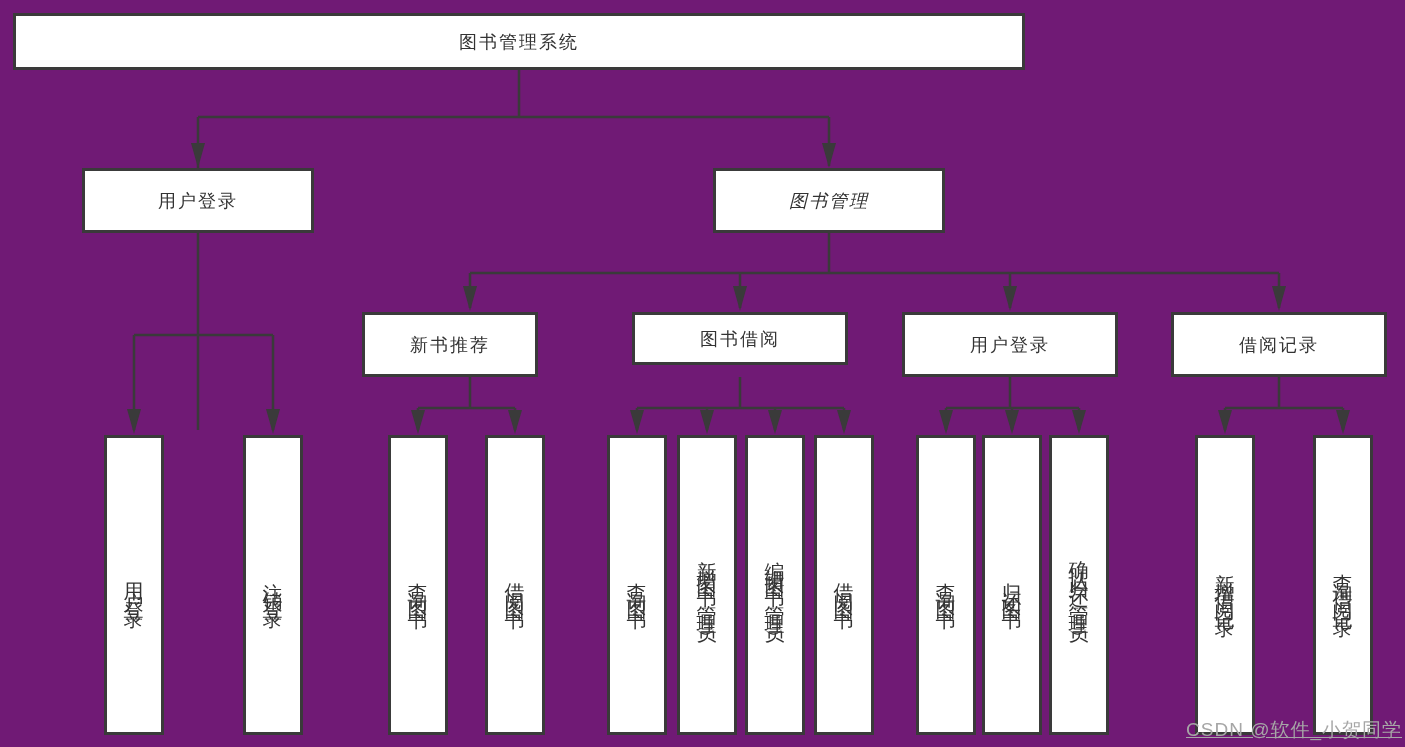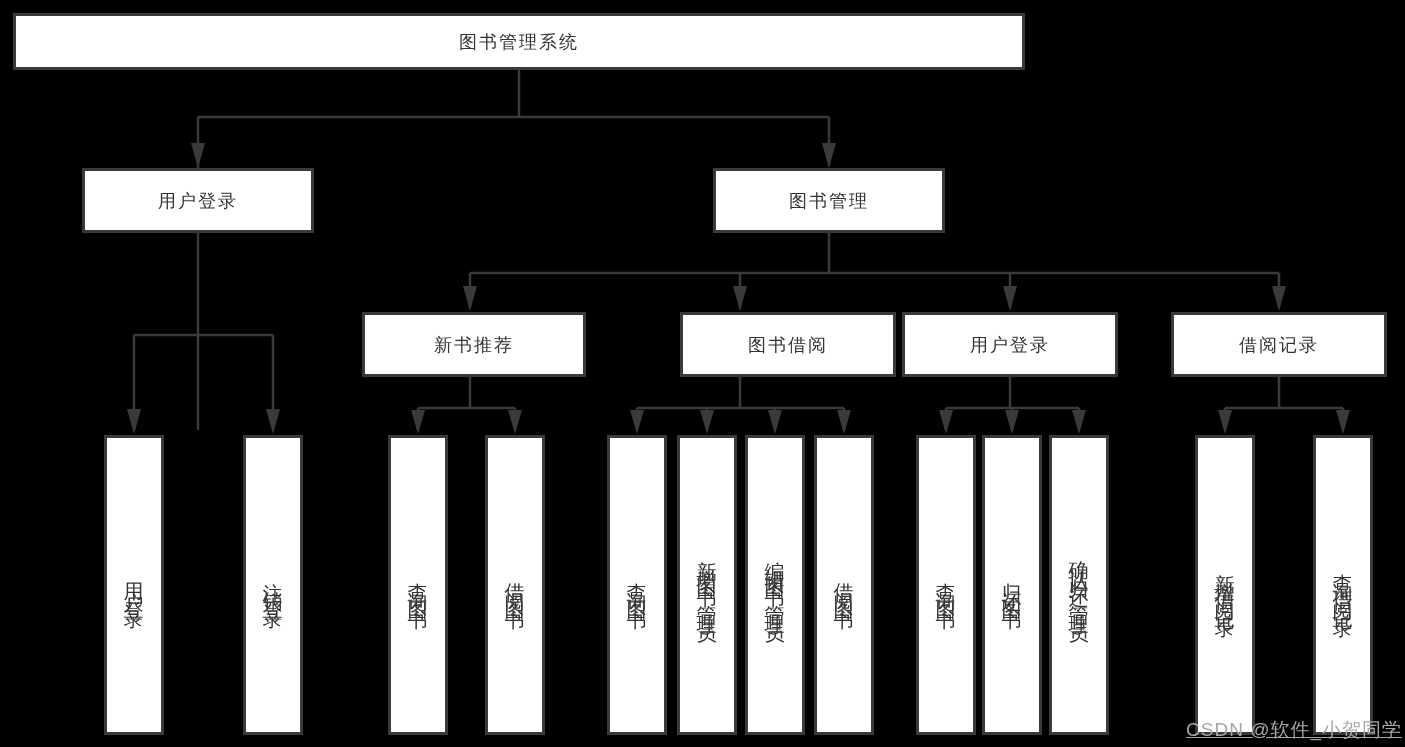--- a/index.html
+++ b/index.html
@@ -1,20 +1,20 @@
 <!DOCTYPE html>
 <html><head>
 <meta charset="utf-8">
 <style>
   html, body { margin: 0; padding: 0; background: #ffffff; }
   .canvas {
     position: relative;
     width: 1405px;
     height: 747px;
-    background: #000000;
+    background: #701a75;
     font-family: "Liberation Sans", "DejaVu Sans", sans-serif;
     overflow: hidden;
   }
   svg.connectors {
     position: absolute;
     left: 0; top: 0;
     width: 1405px; height: 747px;
   }
   .box {
     position: absolute;
@@ -121,24 +121,24 @@
       <polygon points="1005,410 1019,410 1012,434"></polygon>
       <polygon points="1072,410 1086,410 1079,434"></polygon>
       <polygon points="1218,410 1232,410 1225,434"></polygon>
       <polygon points="1336,410 1350,410 1343,434"></polygon>
     </g>
   </svg>
 
   <div class="box hbox" style="left:13px; top:13px; width:1012px; height:57px;">图书管理系统</div>
 
   <div class="box hbox" style="left:82px; top:168px; width:232px; height:65px;">用户登录</div>
-  <div class="box hbox" style="left:713px; top:168px; width:232px; height:65px;">图书管理</div>
+  <div class="box hbox" style="left:713px; top:168px; width:232px; height:65px;font-style:italic;">图书管理</div>
 
-  <div class="box hbox" style="left:362px; top:312px; width:224px; height:65px;">新书推荐</div>
-  <div class="box hbox" style="left:632px; top:312px; width:216px; height:65px;margin-left:48px;">图书借阅</div>
+  <div class="box hbox" style="left:362px; top:312px; width:176px; height:65px;">新书推荐</div>
+  <div class="box hbox" style="left:632px; top:312px; width:216px; height:53px;">图书借阅</div>
   <div class="box hbox" style="left:902px; top:312px; width:216px; height:65px;">用户登录</div>
   <div class="box hbox" style="left:1171px; top:312px; width:216px; height:65px;text-align:right;">借阅记录</div>
 
   <div class="box leaf" style="left:104px;">
     <span class="vtext">用户登录</span>
   </div>
   <div class="box leaf" style="left:243px;">
     <span class="vtext">注销登录</span>
   </div>
 

